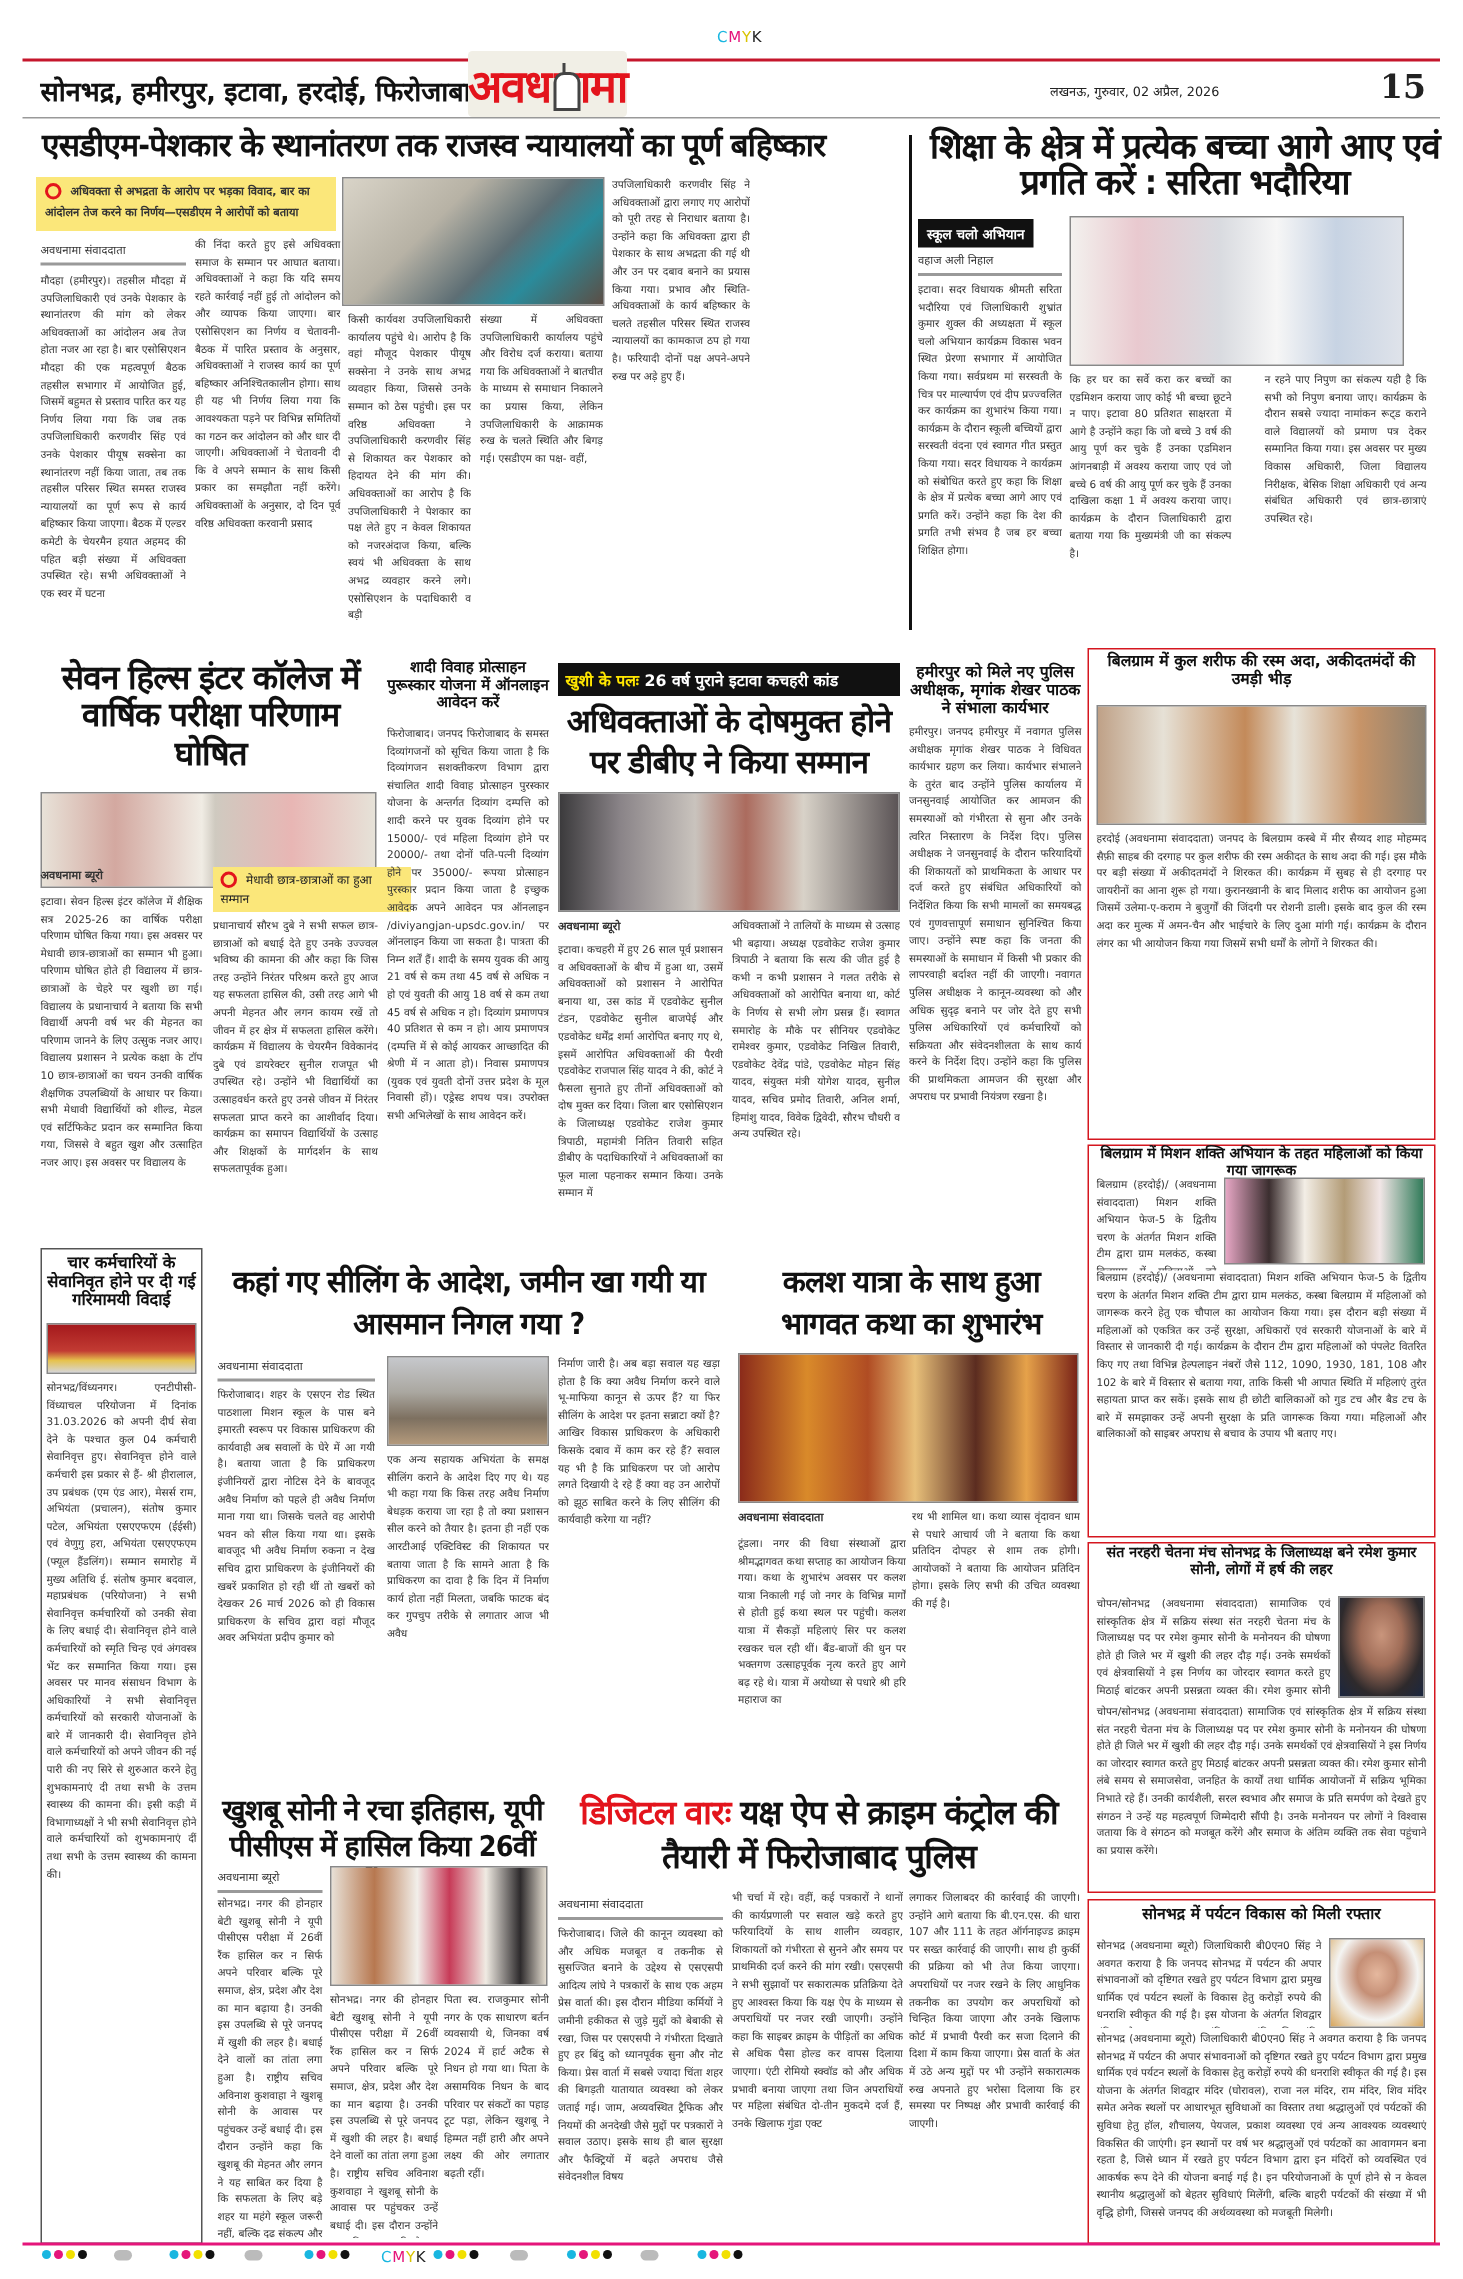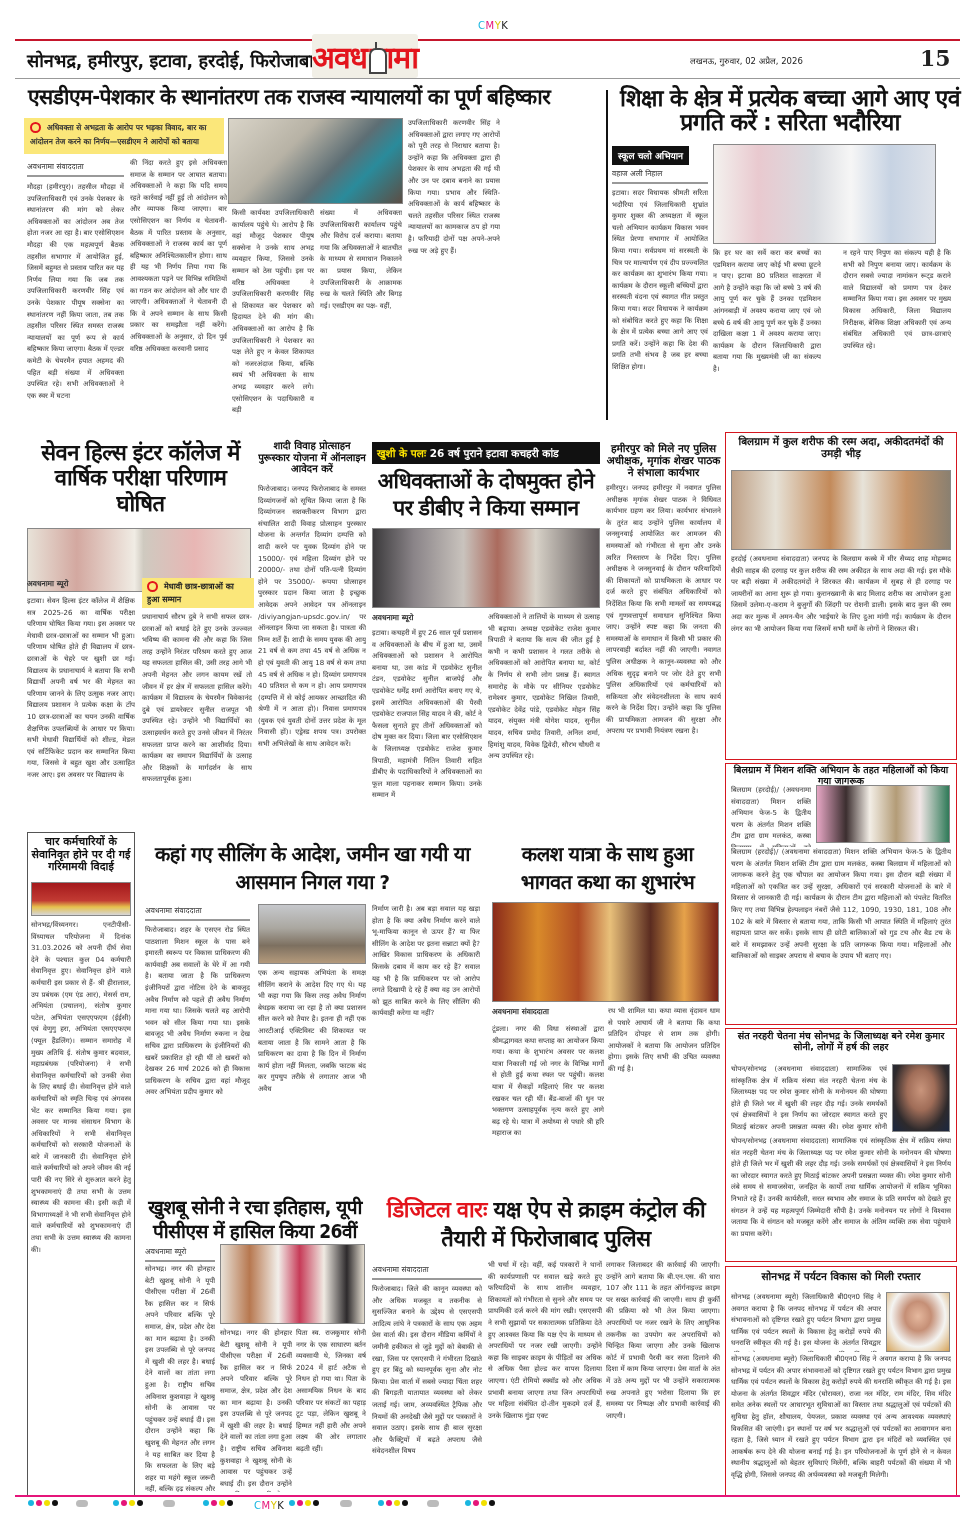--- a/index.html
+++ b/index.html
@@ -8,21 +8,21 @@
   .abs { position: absolute; }
   .cmyk { font-size: 10px; letter-spacing: 0.5px; }
   .cmyk .c { color: #19b6e0; } .cmyk .m { color: #e5157a; } .cmyk .y { color: #d9c400; } .cmyk .k { color: #222; }
   .hline { position: absolute; left: 15px; right: 15px; height: 2px; background: #c5162c; }
   .masthead-left { font-family: "DejaVu Sans Condensed", "DejaVu Sans", sans-serif; font-weight: bold; font-size: 18px; color: #111; }
   .logo { position: absolute; left: 208px; top: 34px; width: 106px; height: 44px; background: #f1efe6; border-radius: 3px; display: flex; align-items: center; justify-content: center; }
   .logo span { font-family: "DejaVu Sans", sans-serif; font-weight: bold; font-size: 30px; color: #e3141c; letter-spacing: -1px; }
   .dome { display: inline-block; width: 16px; height: 28px; position: relative; margin: 0 1px; }
   .dome:before { content: ""; position: absolute; left: 1px; top: 6px; width: 14px; height: 22px; border: 2px solid #444; border-radius: 7px 7px 0 0; background: #fff; }
   .dome:after { content: ""; position: absolute; left: 7px; top: 0; width: 2px; height: 7px; background: #444; }
-  .dateline { font-size: 8.5px; color: #222; }
+  .dateline { font-size: 8.5px; color: #222; margin-left: 10px; }
   .pageno { font-family: "DejaVu Serif", serif; font-weight: bold; font-size: 22px; }
   .headline { font-family: "DejaVu Sans Condensed", "DejaVu Sans", sans-serif; font-weight: bold; color: #111; line-height: 1.05; letter-spacing: -0.5px; }
   .body-text { font-size: 7px; line-height: 11.6px; color: #333; text-align: justify; overflow: hidden; }
   .byline { font-size: 7.5px; color: #333; border-bottom: 2px solid #999; padding-bottom: 4px; }
   .photo { position: absolute; border: 1px solid #888; overflow: hidden; }
   .yellow-box { background: #fbe77a; }
   .circle-icon { display: inline-block; width: 11px; height: 11px; border: 2.5px solid #e3141c; border-radius: 50%; vertical-align: middle; margin-right: 6px; }
   .black-label { background: #111; color: #fff; font-weight: bold; font-size: 9px; padding: 3px 6px; display: inline-block; }
   .red-box { position: absolute; border: 1.5px solid #d5161f; }
   .sub-head { font-weight: bold; text-align: center; color: #111; line-height: 1.15; }
@@ -68,21 +68,21 @@
 <div class="abs byline" style="left:612px;top:168px;width:96px;">वहाज अली निहाल</div>
 <div class="abs body-text" style="left:612px;top:188px;width:96px;height:236px;">इटावा। सदर विधायक श्रीमती सरिता भदौरिया एवं जिलाधिकारी शुभ्रांत कुमार शुक्ल की अध्यक्षता में स्कूल चलो अभियान कार्यक्रम विकास भवन स्थित प्रेरणा सभागार में आयोजित किया गया। सर्वप्रथम मां सरस्वती के चित्र पर माल्यार्पण एवं दीप प्रज्ज्वलित कर कार्यक्रम का शुभारंभ किया गया। कार्यक्रम के दौरान स्कूली बच्चियों द्वारा सरस्वती वंदना एवं स्वागत गीत प्रस्तुत किया गया। सदर विधायक ने कार्यक्रम को संबोधित करते हुए कहा कि शिक्षा के क्षेत्र में प्रत्येक बच्चा आगे आए एवं प्रगति करें। उन्होंने कहा कि देश की प्रगति तभी संभव है जब हर बच्चा शिक्षित होगा।</div>
 <div class="photo" style="left:713px;top:144px;width:223px;height:100px;background:linear-gradient(90deg,#f3f1ee 0%,#e9c9cf 20%,#d9dbe0 45%,#f6f6f6 62%,#c7d3e3 80%,#dfe3ea 100%);"></div>
 <div class="abs body-text" style="left:713px;top:248px;width:108px;height:176px;">कि हर घर का सर्वे करा कर बच्चों का एडमिशन कराया जाए कोई भी बच्चा छूटने न पाए। इटावा 80 प्रतिशत साक्षरता में आगे है उन्होंने कहा कि जो बच्चे 3 वर्ष की आयु पूर्ण कर चुके हैं उनका एडमिशन आंगनबाड़ी में अवश्य कराया जाए एवं जो बच्चे 6 वर्ष की आयु पूर्ण कर चुके हैं उनका दाखिला कक्षा 1 में अवश्य कराया जाए। कार्यक्रम के दौरान जिलाधिकारी द्वारा बताया गया कि मुख्यमंत्री जी का संकल्प है।</div>
 <div class="abs body-text" style="left:827px;top:248px;width:108px;height:176px;margin-left:16px;">न रहने पाए निपुण का संकल्प यही है कि सभी को निपुण बनाया जाए। कार्यक्रम के दौरान सबसे ज्यादा नामांकन रूट्ड कराने वाले विद्यालयों को प्रमाण पत्र देकर सम्मानित किया गया। इस अवसर पर मुख्य विकास अधिकारी, जिला विद्यालय निरीक्षक, बेसिक शिक्षा अधिकारी एवं अन्य संबंधित अधिकारी एवं छात्र-छात्राएं उपस्थित रहे।</div>
 
 <div class="abs headline" style="left:28px;top:440px;width:225px;font-size:22px;text-align:center;line-height:1.15;">सेवन हिल्स इंटर कॉलेज में वार्षिक परीक्षा परिणाम घोषित</div>
 <div class="photo" style="left:27px;top:528px;width:224px;height:64px;background:linear-gradient(90deg,#e8e2d8 0%,#d3a8a0 22%,#f0ece4 48%,#cfcac0 52%,#e8b6b4 75%,#e6e2d8 100%);"></div>
 <div class="abs byline" style="left:27px;top:578px;width:100px;border:none;font-weight:bold;">अवधनामा ब्यूरो</div>
 <div class="abs body-text" style="left:27px;top:596px;width:108px;height:228px;">इटावा। सेवन हिल्स इंटर कॉलेज में शैक्षिक सत्र 2025-26 का वार्षिक परीक्षा परिणाम घोषित किया गया। इस अवसर पर मेधावी छात्र-छात्राओं का सम्मान भी हुआ। परिणाम घोषित होते ही विद्यालय में छात्र-छात्राओं के चेहरे पर खुशी छा गई। विद्यालय के प्रधानाचार्य ने बताया कि सभी विद्यार्थी अपनी वर्ष भर की मेहनत का परिणाम जानने के लिए उत्सुक नजर आए। विद्यालय प्रशासन ने प्रत्येक कक्षा के टॉप 10 छात्र-छात्राओं का चयन उनकी वार्षिक शैक्षणिक उपलब्धियों के आधार पर किया। सभी मेधावी विद्यार्थियों को शील्ड, मेडल एवं सर्टिफिकेट प्रदान कर सम्मानित किया गया, जिससे वे बहुत खुश और उत्साहित नजर आए। इस अवसर पर विद्यालय के</div>
-<div class="abs yellow-box" style="left:142px;top:578px;width:112px;height:30px;padding:2px 5px;font-size:8px;line-height:13px;font-weight:bold;color:#222;">
+<div class="abs yellow-box" style="left:142px;top:578px;width:132px;height:30px;padding:2px 5px;font-size:8px;line-height:13px;font-weight:normal;color:#222;">
   <span class="circle-icon"></span><span>मेधावी छात्र-छात्राओं का हुआ सम्मान</span>
 </div>
 <div class="abs body-text" style="left:142px;top:612px;width:110px;height:212px;">प्रधानाचार्य सौरभ दुबे ने सभी सफल छात्र-छात्राओं को बधाई देते हुए उनके उज्ज्वल भविष्य की कामना की और कहा कि जिस तरह उन्होंने निरंतर परिश्रम करते हुए आज यह सफलता हासिल की, उसी तरह आगे भी अपनी मेहनत और लगन कायम रखें तो जीवन में हर क्षेत्र में सफलता हासिल करेंगे। कार्यक्रम में विद्यालय के चेयरमैन विवेकानंद दुबे एवं डायरेक्टर सुनील राजपूत भी उपस्थित रहे। उन्होंने भी विद्यार्थियों का उत्साहवर्धन करते हुए उनसे जीवन में निरंतर सफलता प्राप्त करने का आशीर्वाद दिया। कार्यक्रम का समापन विद्यार्थियों के उत्साह और शिक्षकों के मार्गदर्शन के साथ सफलतापूर्वक हुआ।</div>
 
 <div class="abs sub-head" style="left:258px;top:440px;width:108px;font-size:10px;">शादी विवाह प्रोत्साहन पुरूस्कार योजना में ऑनलाइन आवेदन करें</div>
 <div class="abs body-text" style="left:258px;top:484px;width:108px;height:340px;">फिरोजाबाद। जनपद फिरोजाबाद के समस्त दिव्यांगजनों को सूचित किया जाता है कि दिव्यांगजन सशक्तीकरण विभाग द्वारा संचालित शादी विवाह प्रोत्साहन पुरस्कार योजना के अन्तर्गत दिव्यांग दम्पत्ति को शादी करने पर युवक दिव्यांग होने पर 15000/- एवं महिला दिव्यांग होने पर 20000/- तथा दोनों पति-पत्नी दिव्यांग होने पर 35000/- रूपया प्रोत्साहन पुरस्कार प्रदान किया जाता है इच्छुक आवेदक अपने आवेदन पत्र ऑनलाइन /diviyangjan-upsdc.gov.in/ पर ऑनलाइन किया जा सकता है। पात्रता की निम्न शर्तें हैं। शादी के समय युवक की आयु 21 वर्ष से कम तथा 45 वर्ष से अधिक न हो एवं युवती की आयु 18 वर्ष से कम तथा 45 वर्ष से अधिक न हो। दिव्यांग प्रमाणपत्र 40 प्रतिशत से कम न हो। आय प्रमाणपत्र (दम्पत्ति में से कोई आयकर आच्छादित की श्रेणी में न आता हो)। निवास प्रमाणपत्र (युवक एवं युवती दोनों उत्तर प्रदेश के मूल निवासी हों)। एड्रेस्ड शपथ पत्र। उपरोक्त सभी अभिलेखों के साथ आवेदन करें।</div>
 
 <div class="abs" style="left:372px;top:442px;width:228px;height:22px;background:#111;color:#fff;font-size:10.5px;font-weight:bold;padding:4px 5px;white-space:nowrap;overflow:hidden;">
   <span style="color:#ffe600;">खुशी के पलः</span> <span>26 वर्ष पुराने इटावा कचहरी कांड</span>
 </div>

